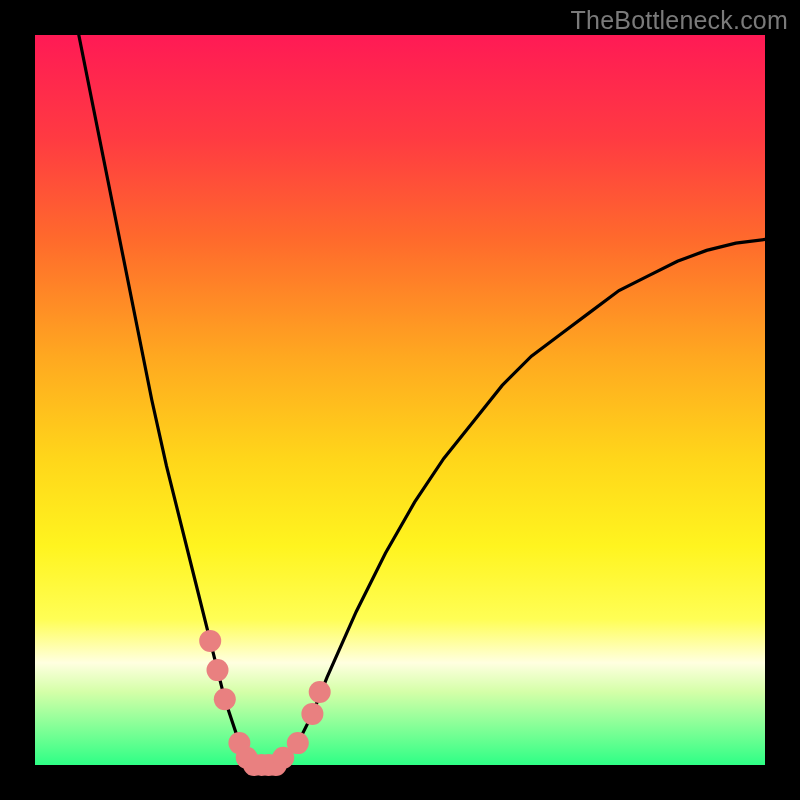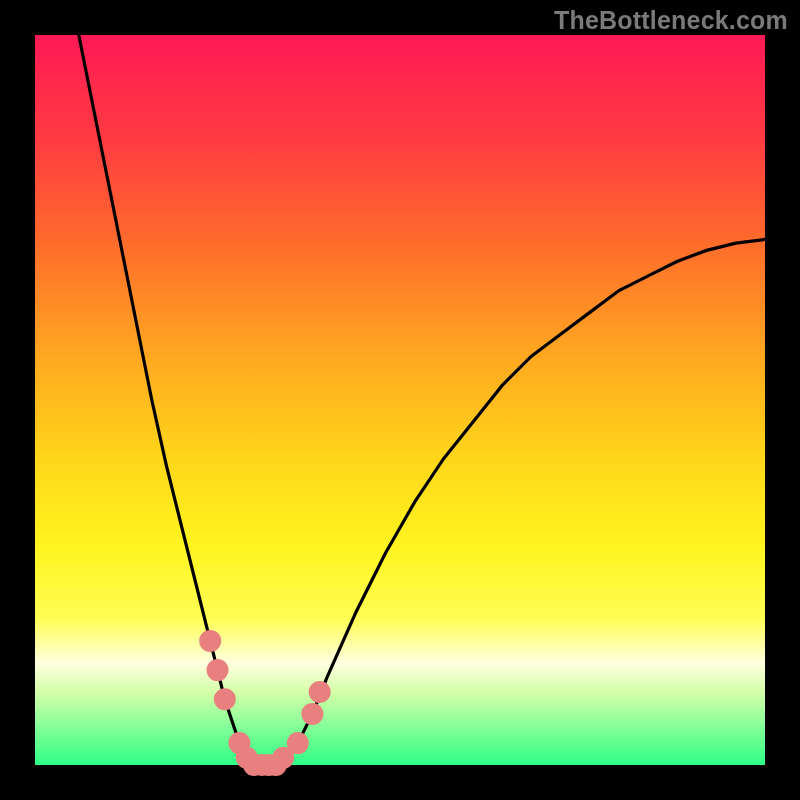--- a/index.html
+++ b/index.html
@@ -38,21 +38,21 @@
       #d4ffa8 90%,
       #2eff85 100%
     );
   }
   .watermark {
     position: absolute;
     top: 6px;
     right: 12px;
     color: #7a7a7a;
     font-size: 25px;
-    font-weight: 700;
+    font-weight: 400;
     letter-spacing: 0.2px;
     user-select: none;
     text-align: center;
   }
   svg.curve {
     position: absolute;
     left: 0;
     top: 0;
     width: 730px;
     height: 730px;

